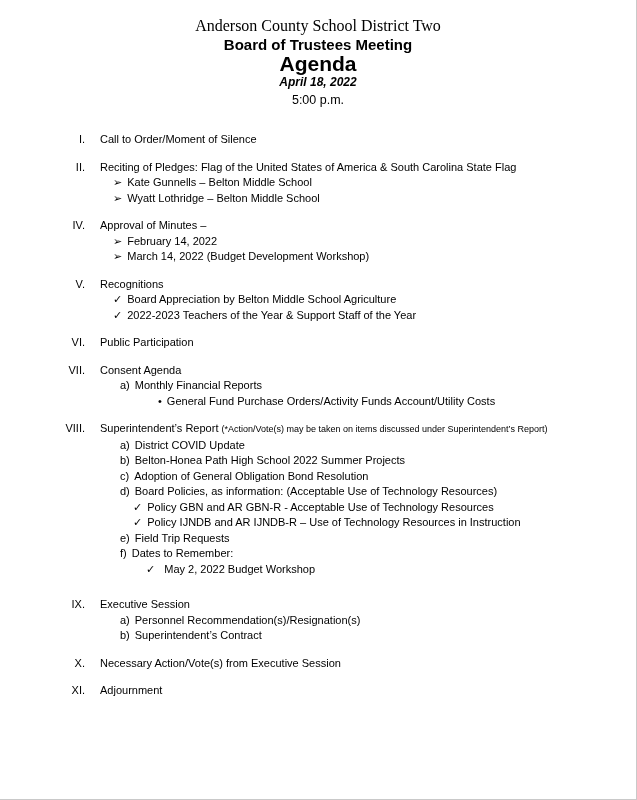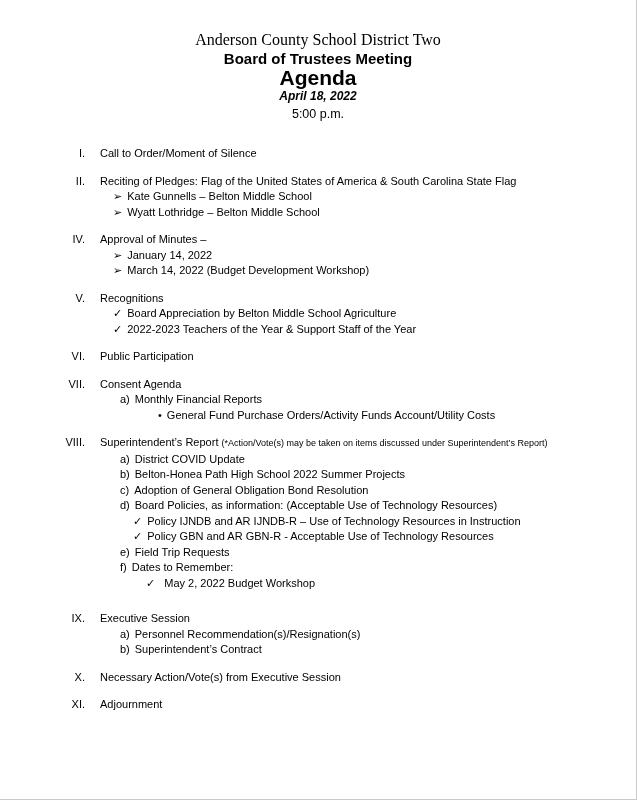--- a/index.html
+++ b/index.html
@@ -5,21 +5,21 @@
   * { margin: 0; padding: 0; box-sizing: border-box; }
   html, body { background: #e8e8e8; }
   .page {
     width: 637px;
     height: 800px;
     margin: 0 auto;
     background: #ffffff;
     color: #000000;
     font-family: "Liberation Sans", sans-serif;
     font-size: 11px;
-    padding-top: 30px;
+    padding-top: 16px;
     overflow: hidden;
     border-right: 1px solid #c9c9c9;
     border-bottom: 1px solid #c9c9c9;
   }
   .hdr { text-align: center; }
   .hdr-district {
     font-family: "Liberation Serif", serif;
     font-size: 16px;
     line-height: 19px;
   }
@@ -77,21 +77,21 @@
       <div class="sub ind-1"><span class="mk">➢</span><span>Kate Gunnells – Belton Middle School</span></div>
       <div class="sub ind-1"><span class="mk">➢</span><span>Wyatt Lothridge – Belton Middle School</span></div>
     </div>
 
 
     <div class="section">
       <div class="row">
         <span class="num">IV.</span>
         <span class="title">Approval of Minutes –</span>
       </div>
-      <div class="sub ind-1"><span class="mk">➢</span><span>January 14, 2022</span></div>
+      <div class="sub ind-1"><span class="mk">➢</span><span>February 14, 2022</span></div>
       <div class="sub ind-1"><span class="mk">➢</span><span>March 14, 2022 (Budget Development Workshop)</span></div>
     </div>
 
     <div class="section">
       <div class="row">
         <span class="num">V.</span>
         <span class="title">Recognitions</span>
       </div>
       <div class="sub ind-1"><span class="mk">✓</span><span>Board Appreciation by Belton Middle School Agriculture</span></div>
       <div class="sub ind-1"><span class="mk">✓</span><span>2022-2023 Teachers of the Year &amp; Support Staff of the Year</span></div>
@@ -115,22 +115,22 @@
 
     <div class="section">
       <div class="row">
         <span class="num">VIII.</span>
         <span class="title"><span>Superintendent’s Report</span><span class="note">(*Action/Vote(s) may be taken on items discussed under Superintendent’s Report)</span></span>
       </div>
       <div class="sub ind-a"><span class="mk">a)</span><span>District COVID Update</span></div>
       <div class="sub ind-a"><span class="mk">b)</span><span>Belton-Honea Path High School 2022 Summer Projects</span></div>
       <div class="sub ind-a"><span class="mk">c)</span><span>Adoption of General Obligation Bond Resolution</span></div>
       <div class="sub ind-a"><span class="mk">d)</span><span>Board Policies, as information: (Acceptable Use of Technology Resources)</span></div>
+      <div class="sub ind-c2"><span class="mk">✓</span><span>Policy GBN and AR GBN-R - Acceptable Use of Technology Resources</span></div>
       <div class="sub ind-c2"><span class="mk">✓</span><span>Policy IJNDB and AR IJNDB-R – Use of Technology Resources in Instruction</span></div>
-      <div class="sub ind-c2"><span class="mk">✓</span><span>Policy GBN and AR GBN-R - Acceptable Use of Technology Resources</span></div>
       <div class="sub ind-a"><span class="mk">e)</span><span>Field Trip Requests</span></div>
       <div class="sub ind-a"><span class="mk">f)</span><span>Dates to Remember:</span></div>
       <div class="sub ind-c3"><span class="mk mk-wide">✓</span><span>May 2, 2022 Budget Workshop</span></div>
     </div>
 
     <div class="section mt-lg">
       <div class="row">
         <span class="num">IX.</span>
         <span class="title">Executive Session</span>
       </div>

